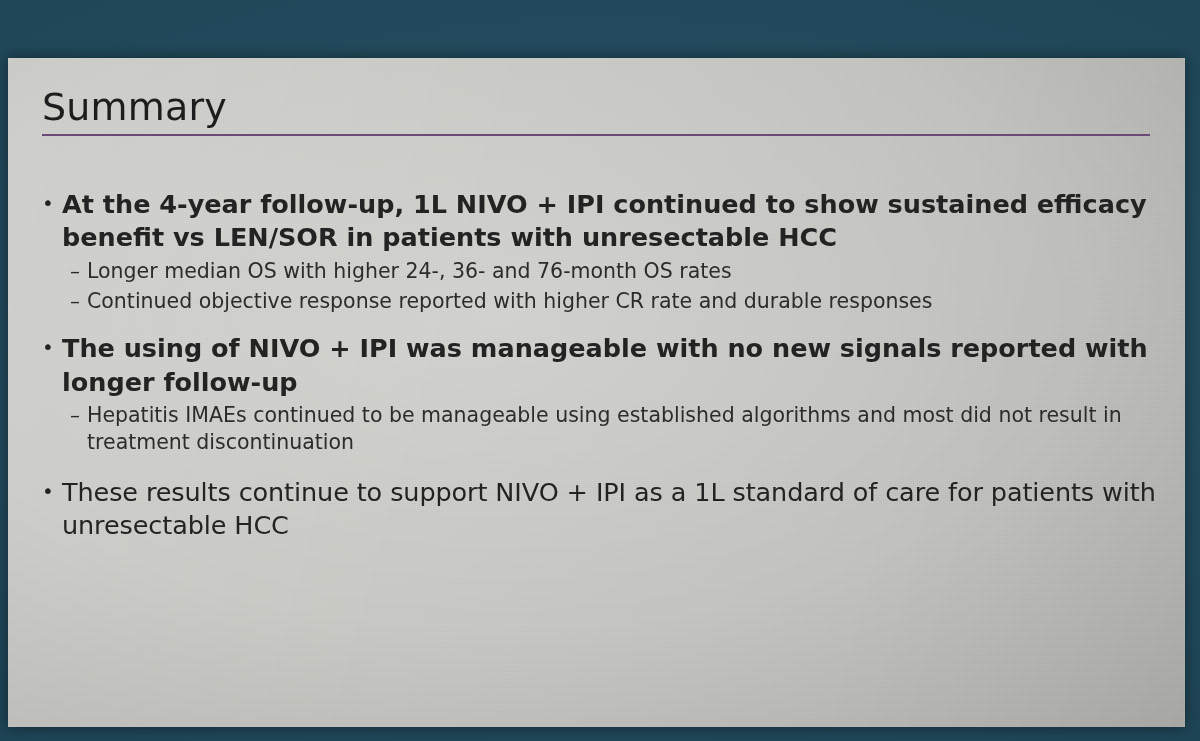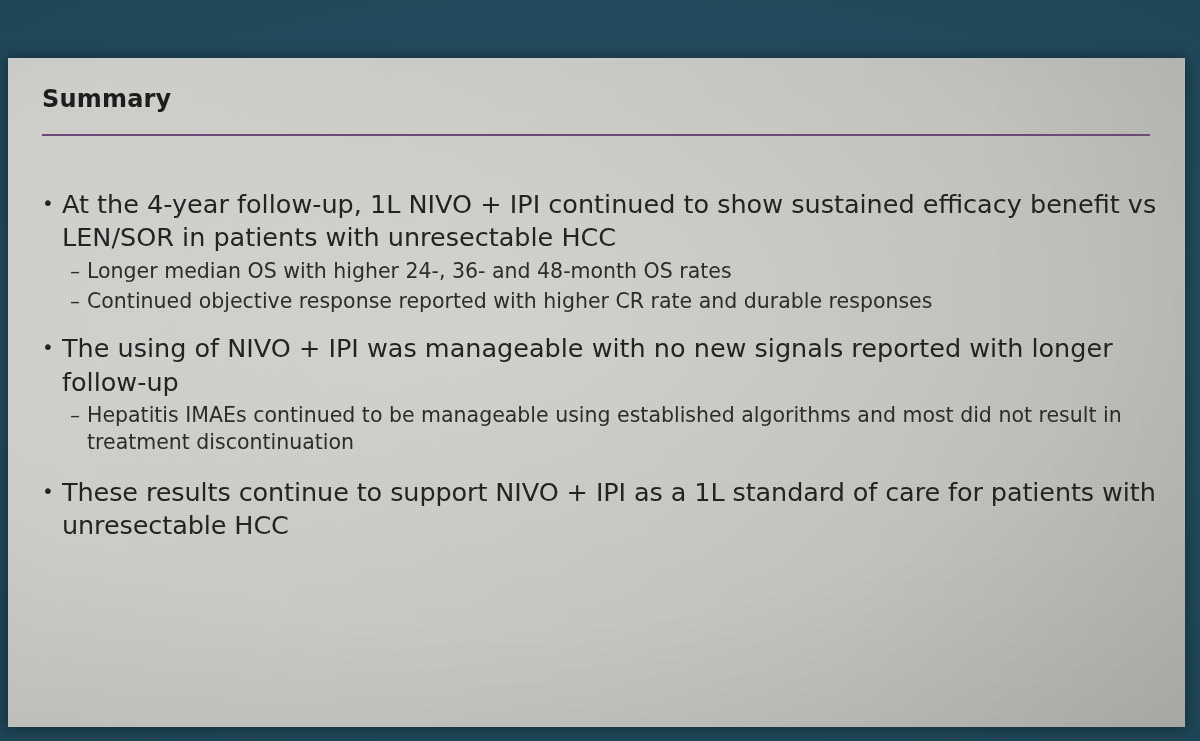--- a/index.html
+++ b/index.html
@@ -72,22 +72,22 @@
     font-size: 11.5px;
     letter-spacing: 0.3px;
     color: #2b2b2b;
     white-space: nowrap;
   }
 
   .title {
     position: absolute;
     left: 34px;
     top: 27px;
-    font-size: 24px;
-    font-weight: bold;
+    font-size: 38px;
+    font-weight: normal;
     color: #1d1d1d;
     letter-spacing: 0.2px;
   }
 
   .title-rule {
     position: absolute;
     left: 34px;
     top: 76px;
     width: 1108px;
     height: 2px;
@@ -111,20 +111,21 @@
   }
   .bullet .marker {
     width: 20px;
     flex: 0 0 20px;
     text-align: left;
     font-size: 20px;
     line-height: 1.55;
   }
   .bullet .btext {
     flex: 1;
+    font-weight: bold;
   }
   .bullet.bold .btext {
     font-weight: normal;
     letter-spacing: -0.1px;
   }
 
   .subbullet {
     display: flex;
     align-items: flex-start;
     color: #2c2c2c;
@@ -164,21 +165,21 @@
 
     <div class="body">
 
       <div class="group g1">
         <div class="bullet">
           <span class="marker">•</span>
           <span class="btext">At the 4-year follow-up, 1L NIVO + IPI continued to show sustained efficacy benefit vs LEN/SOR in patients with unresectable HCC</span>
         </div>
         <div class="subbullet">
           <span class="marker">–</span>
-          <span class="stext">Longer median OS with higher 24-, 36- and 48-month OS rates</span>
+          <span class="stext">Longer median OS with higher 24-, 36- and 76-month OS rates</span>
         </div>
         <div class="subbullet">
           <span class="marker">–</span>
           <span class="stext">Continued objective response reported with higher CR rate and durable responses</span>
         </div>
       </div>
 
       <div class="group g2">
         <div class="bullet">
           <span class="marker">•</span>

